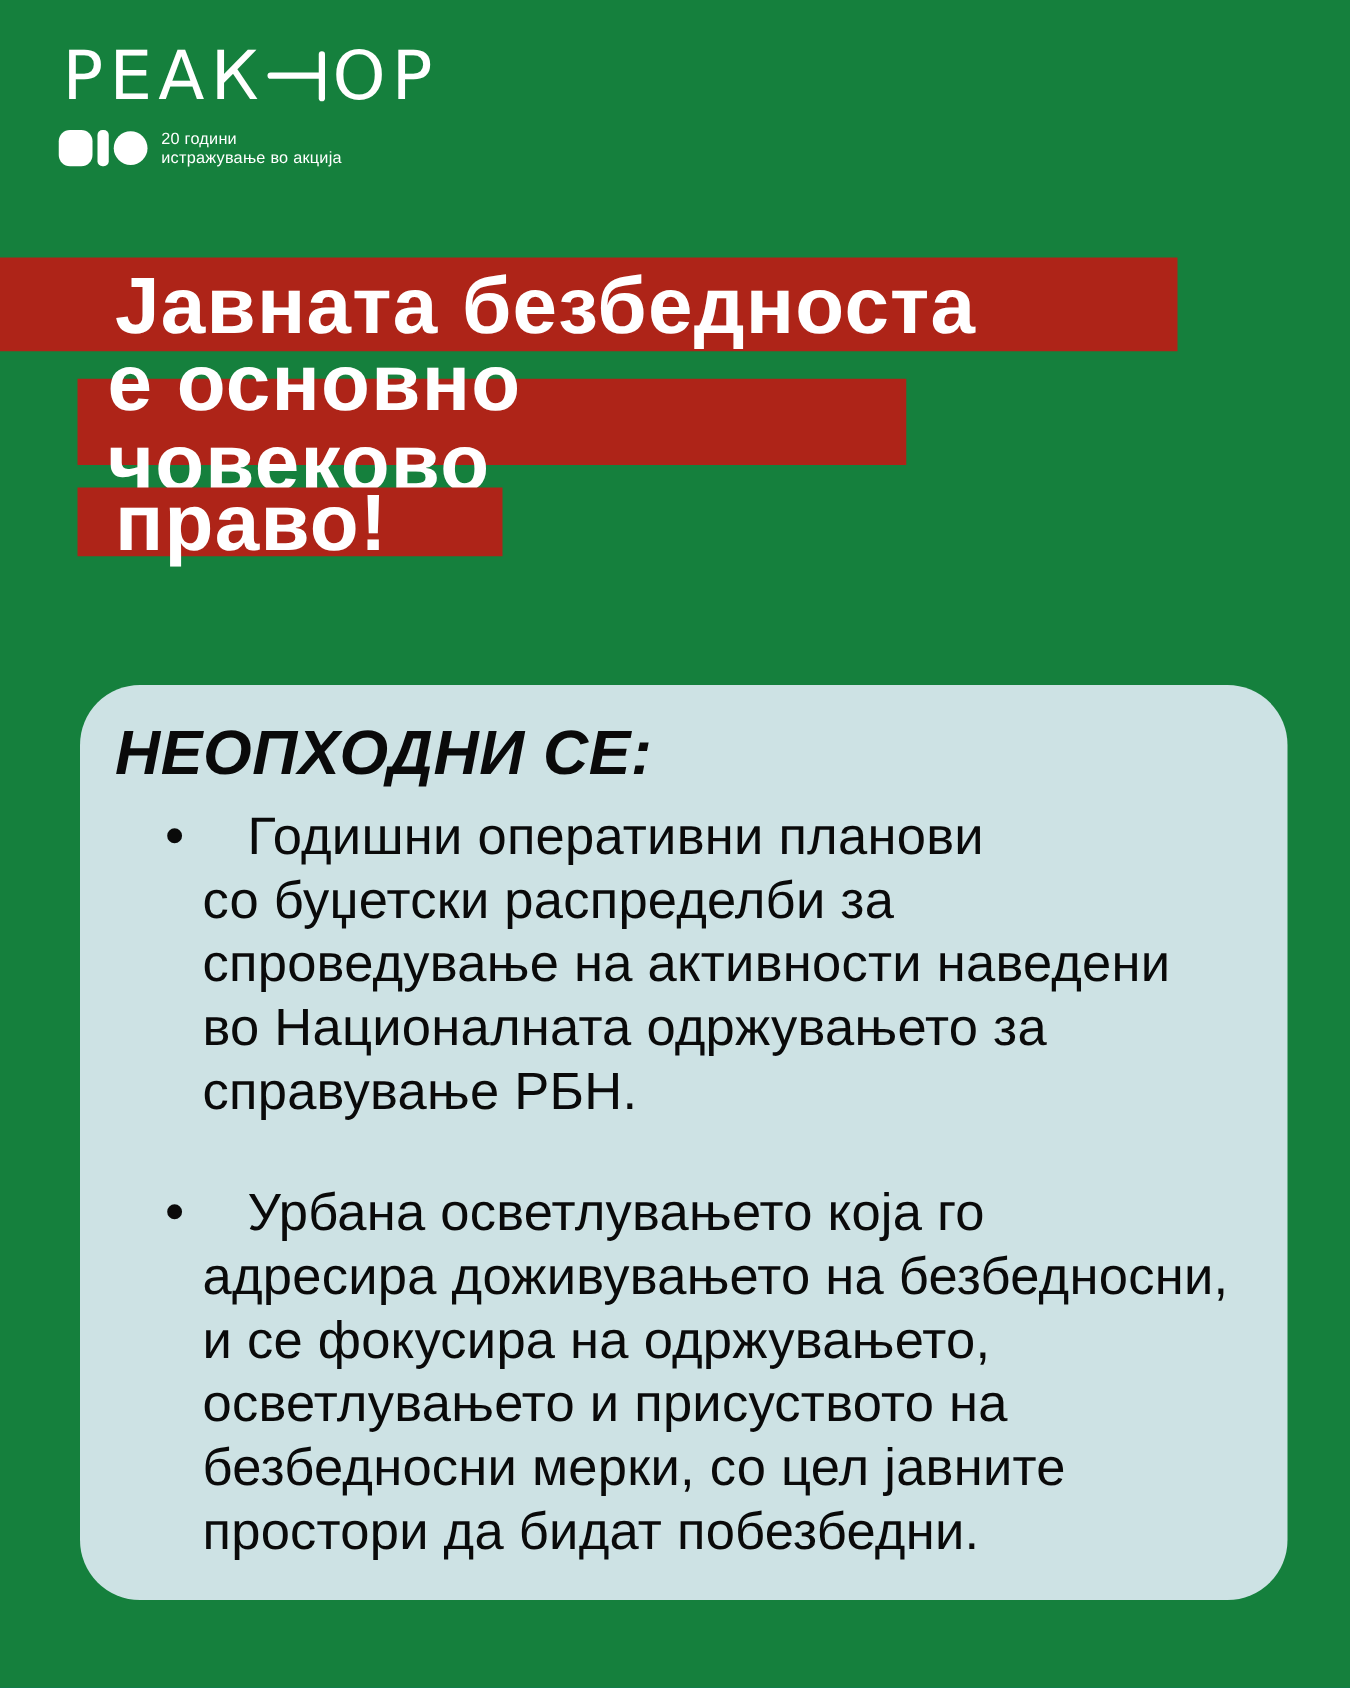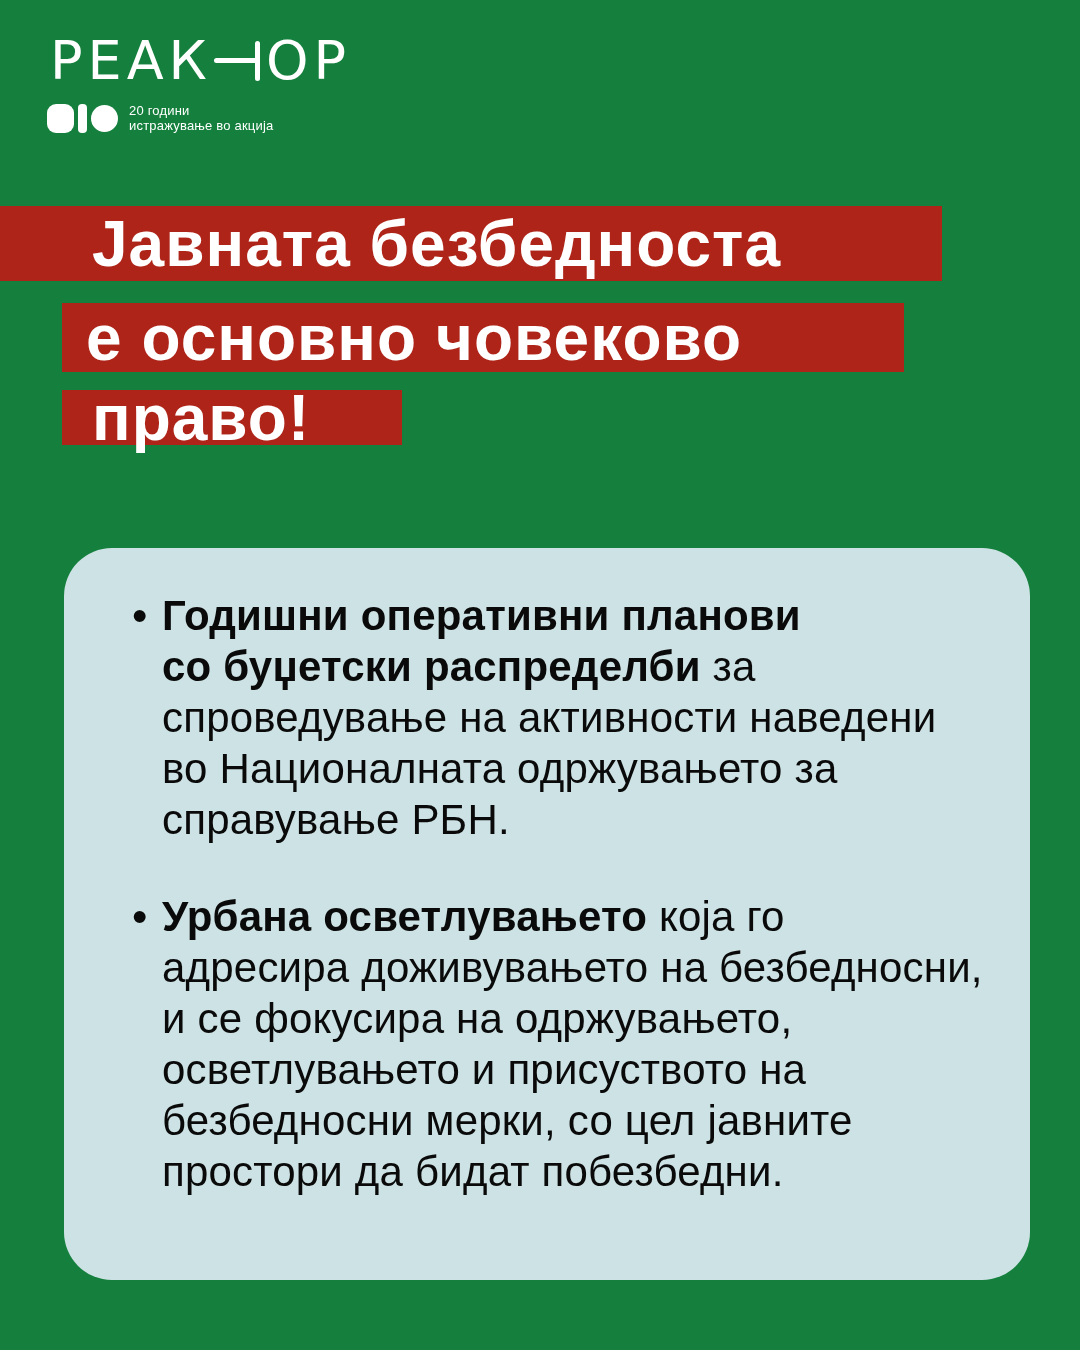--- a/index.html
+++ b/index.html
@@ -35,21 +35,21 @@
   
   .hl {
     position: absolute;
     background: #AE2418;
     display: flex; align-items: center;
     color: #ffffff; font-weight: bold;
     font-size: 64px; letter-spacing: 1px;
     line-height: 1;
   }
   .hl1 { left: 0;    top: 206px; width: 942px; height: 75px; padding-left: 92px; }
-  .hl2 { left: 62px; top: 303px; width: 842px; height: 69px; padding-left: 24px; }
+  .hl2 { left: 62px; top: 303px; width: 663px; height: 69px; padding-left: 24px; }
   .hl3 { left: 62px; top: 390px; width: 340px; height: 55px; padding-left: 30px; }
 
   
   .card {
     position: absolute;
     left: 64px; top: 548px;
     width: 966px; height: 732px;
     background: #CDE2E4;
     border-radius: 48px;
     padding: 28px 34px 30px 28px;
@@ -70,21 +70,21 @@
     margin-left: 40px;
     font-size: 44px;
     line-height: 51px;
   }
   .btext {
     white-space: pre-line;
     font-size: 42px;
     line-height: 51px;
     letter-spacing: 0.2px;
   }
-  .btext strong { font-weight: bold; }
+  .btext strong { font-weight: normal; margin-left: 36px; }
 </style>
 </head>
 <body>
 
 <div class="poster">
 
   <header class="logo">
     <div class="wordmark">
       <span>РЕАК</span>
       <span class="logo-t">
@@ -112,20 +112,21 @@
     </div>
     <div class="hl hl2">
       <span>е основно човеково</span>
     </div>
     <div class="hl hl3">
       <span>право!</span>
     </div>
   </div>
 
   <section class="card">
+    <h2 class="card-title">НЕОПХОДНИ СЕ:</h2>
     <div class="bullets">
 
       <div class="bullet">
         <span class="dot">•</span>
         <p class="btext"><strong>Годишни оперативни планови
 со буџетски распределби</strong><span> за
 спроведување на активности наведени
 во Националната одржувањето за
 справување РБН.</span></p>
       </div>

